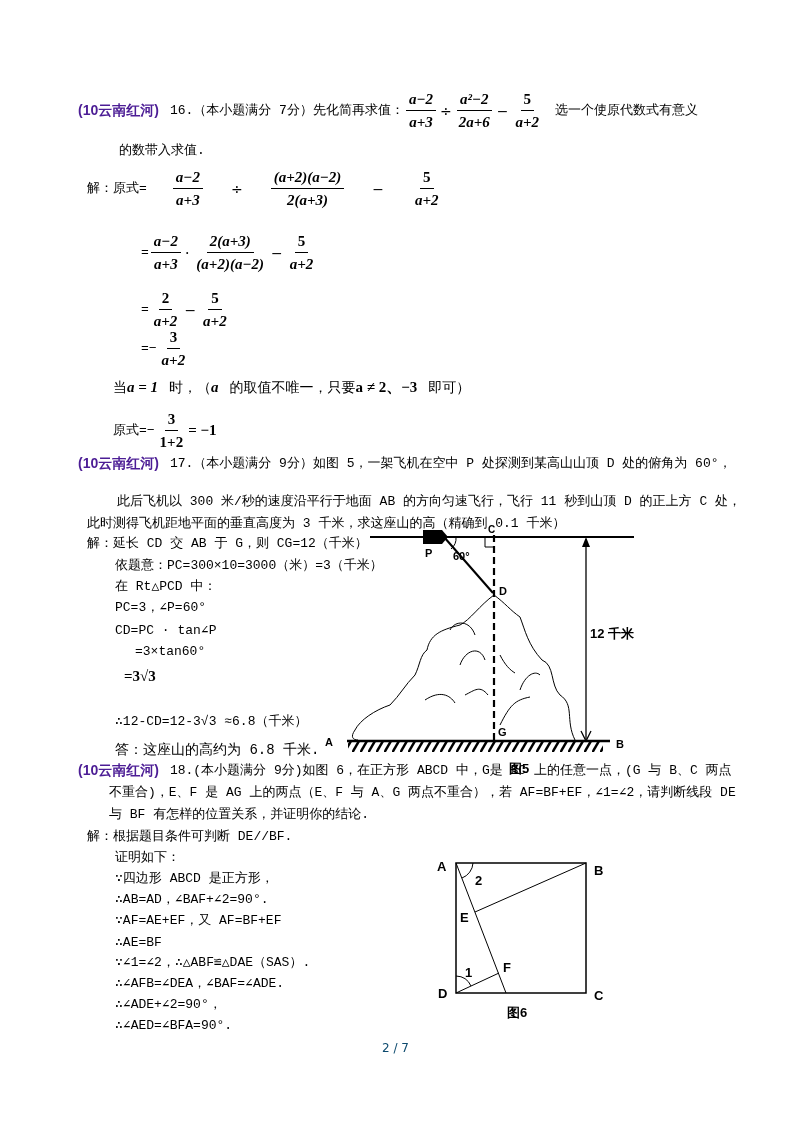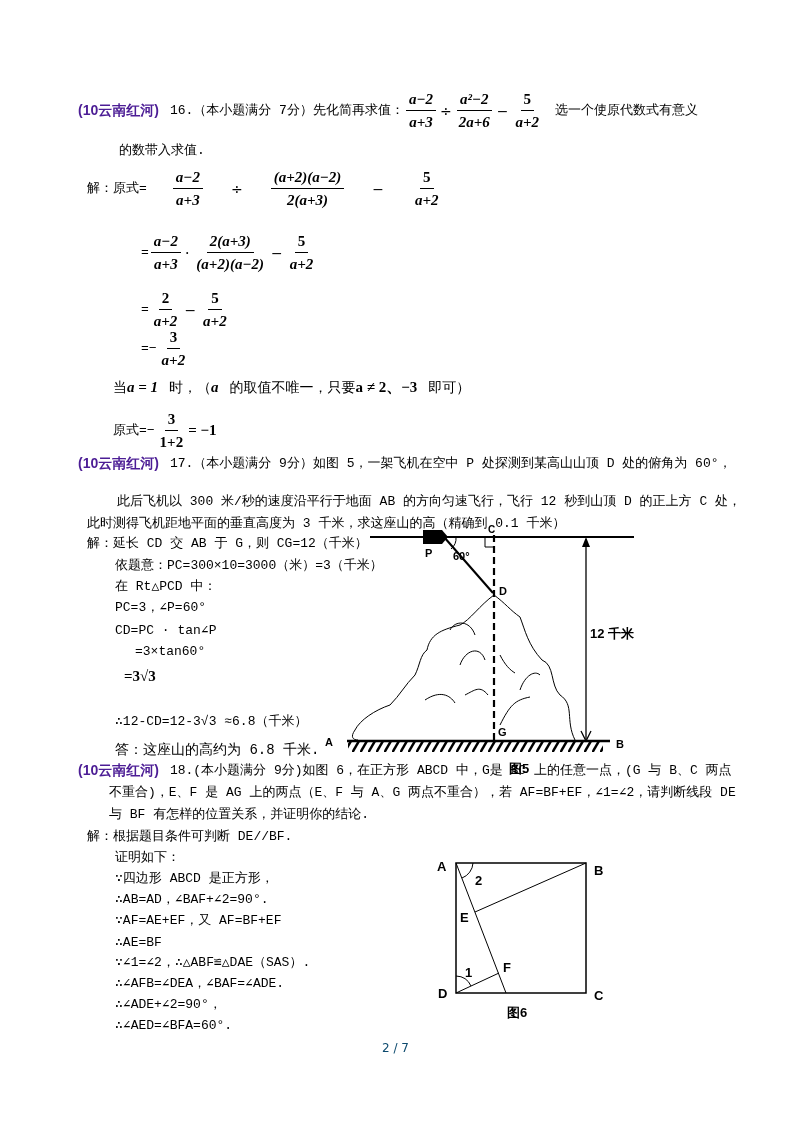--- a/index.html
+++ b/index.html
@@ -116,21 +116,21 @@
       <span class="num">3</span>
       <span class="den">1+2</span>
     </span>
   <span class="m">= −1</span>
 </div>
 
 <div class="abs row" style="left:78px;top:455px;">
   <span class="src">(10云南红河)</span>
   <span class="txt">17.（本小题满分 9分）如图 5，一架飞机在空中 P 处探测到某高山山顶 D 处的俯角为 60°，</span>
 </div>
-<div class="abs txt" style="left:106px;top:494px;">此后飞机以 300 米/秒的速度沿平行于地面 AB 的方向匀速飞行，飞行 12 秒到山顶 D 的正上方 C 处，</div>
+<div class="abs txt" style="left:106px;top:494px;">此后飞机以 300 米/秒的速度沿平行于地面 AB 的方向匀速飞行，飞行 11 秒到山顶 D 的正上方 C 处，</div>
 <div class="abs txt" style="left:76px;top:516px;">此时测得飞机距地平面的垂直高度为 3 千米，求这座山的高（精确到 0.1 千米）</div>
 
 <div class="abs txt" style="left:76px;top:536px;">解：延长 CD 交 AB 于 G，则 CG=12（千米）</div>
 <div class="abs txt" style="left:104px;top:558px;">依题意：PC=300×10=3000（米）=3（千米）</div>
 <div class="abs txt" style="left:104px;top:579px;">在 Rt△PCD 中：</div>
 <div class="abs txt" style="left:104px;top:600px;">PC=3，∠P=60°</div>
 <div class="abs txt" style="left:104px;top:623px;">CD=PC · tan∠P</div>
 <div class="abs txt" style="left:124px;top:644px;">=3×tan60°</div>
 <div class="abs m" style="left:124px;top:668px;">=3√3</div>
 <div class="abs txt" style="left:104px;top:714px;">∴12-CD=12-3√3 ≈6.8（千米）</div>
@@ -191,21 +191,21 @@
 
 <div class="abs txt" style="left:76px;top:829px;">解：根据题目条件可判断 DE//BF.</div>
 <div class="abs txt" style="left:104px;top:850px;">证明如下：</div>
 <div class="abs txt" style="left:104px;top:871px;">∵四边形 ABCD 是正方形，</div>
 <div class="abs txt" style="left:104px;top:892px;">∴AB=AD，∠BAF+∠2=90°.</div>
 <div class="abs txt" style="left:104px;top:913px;">∵AF=AE+EF，又 AF=BF+EF</div>
 <div class="abs txt" style="left:104px;top:935px;">∴AE=BF</div>
 <div class="abs txt" style="left:104px;top:955px;">∵∠1=∠2，∴△ABF≌△DAE（SAS）.</div>
 <div class="abs txt" style="left:104px;top:976px;">∴∠AFB=∠DEA，∠BAF=∠ADE.</div>
 <div class="abs txt" style="left:104px;top:997px;">∴∠ADE+∠2=90°，</div>
-<div class="abs txt" style="left:104px;top:1018px;">∴∠AED=∠BFA=60°.</div>
+<div class="abs txt" style="left:104px;top:1018px;">∴∠AED=∠BFA=90°.</div>
 
 <svg class="abs" style="left:430px;top:850px;" width="190" height="175">
   <rect x="26" y="13" width="130" height="130" fill="none" stroke="#000" stroke-width="1.5"></rect>
 
   <line x1="26" y1="13" x2="76" y2="143" stroke="#000" stroke-width="1"></line>
 
   <line x1="156" y1="13" x2="45" y2="62" stroke="#000" stroke-width="1"></line>
 
   <line x1="26" y1="143" x2="69" y2="123" stroke="#000" stroke-width="1"></line>
 

